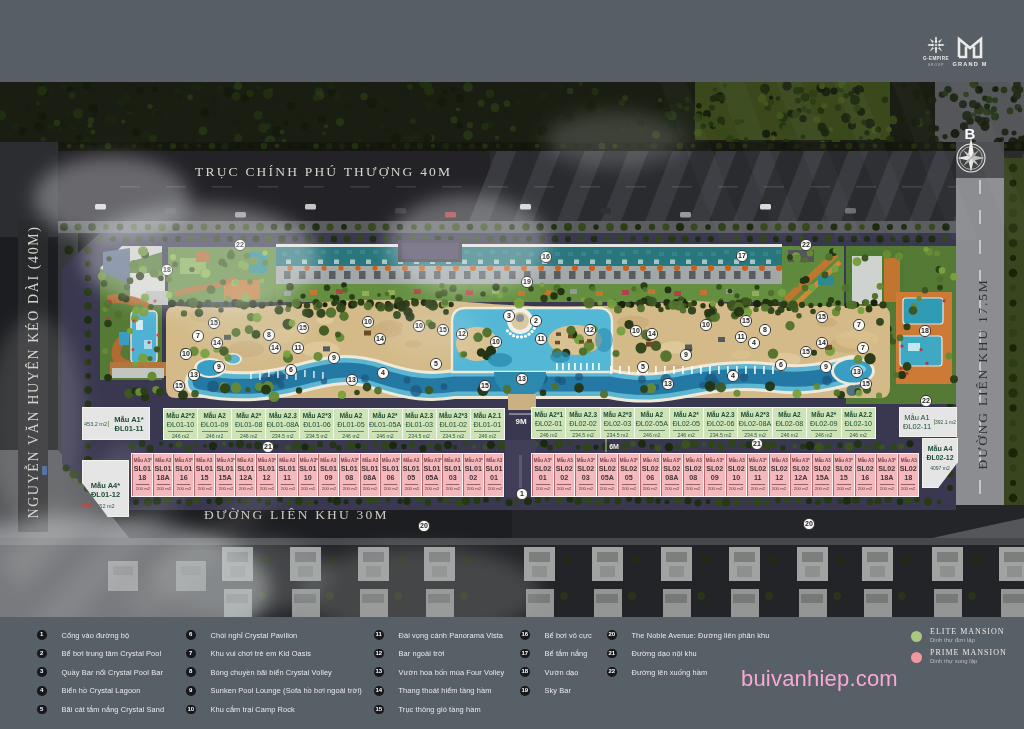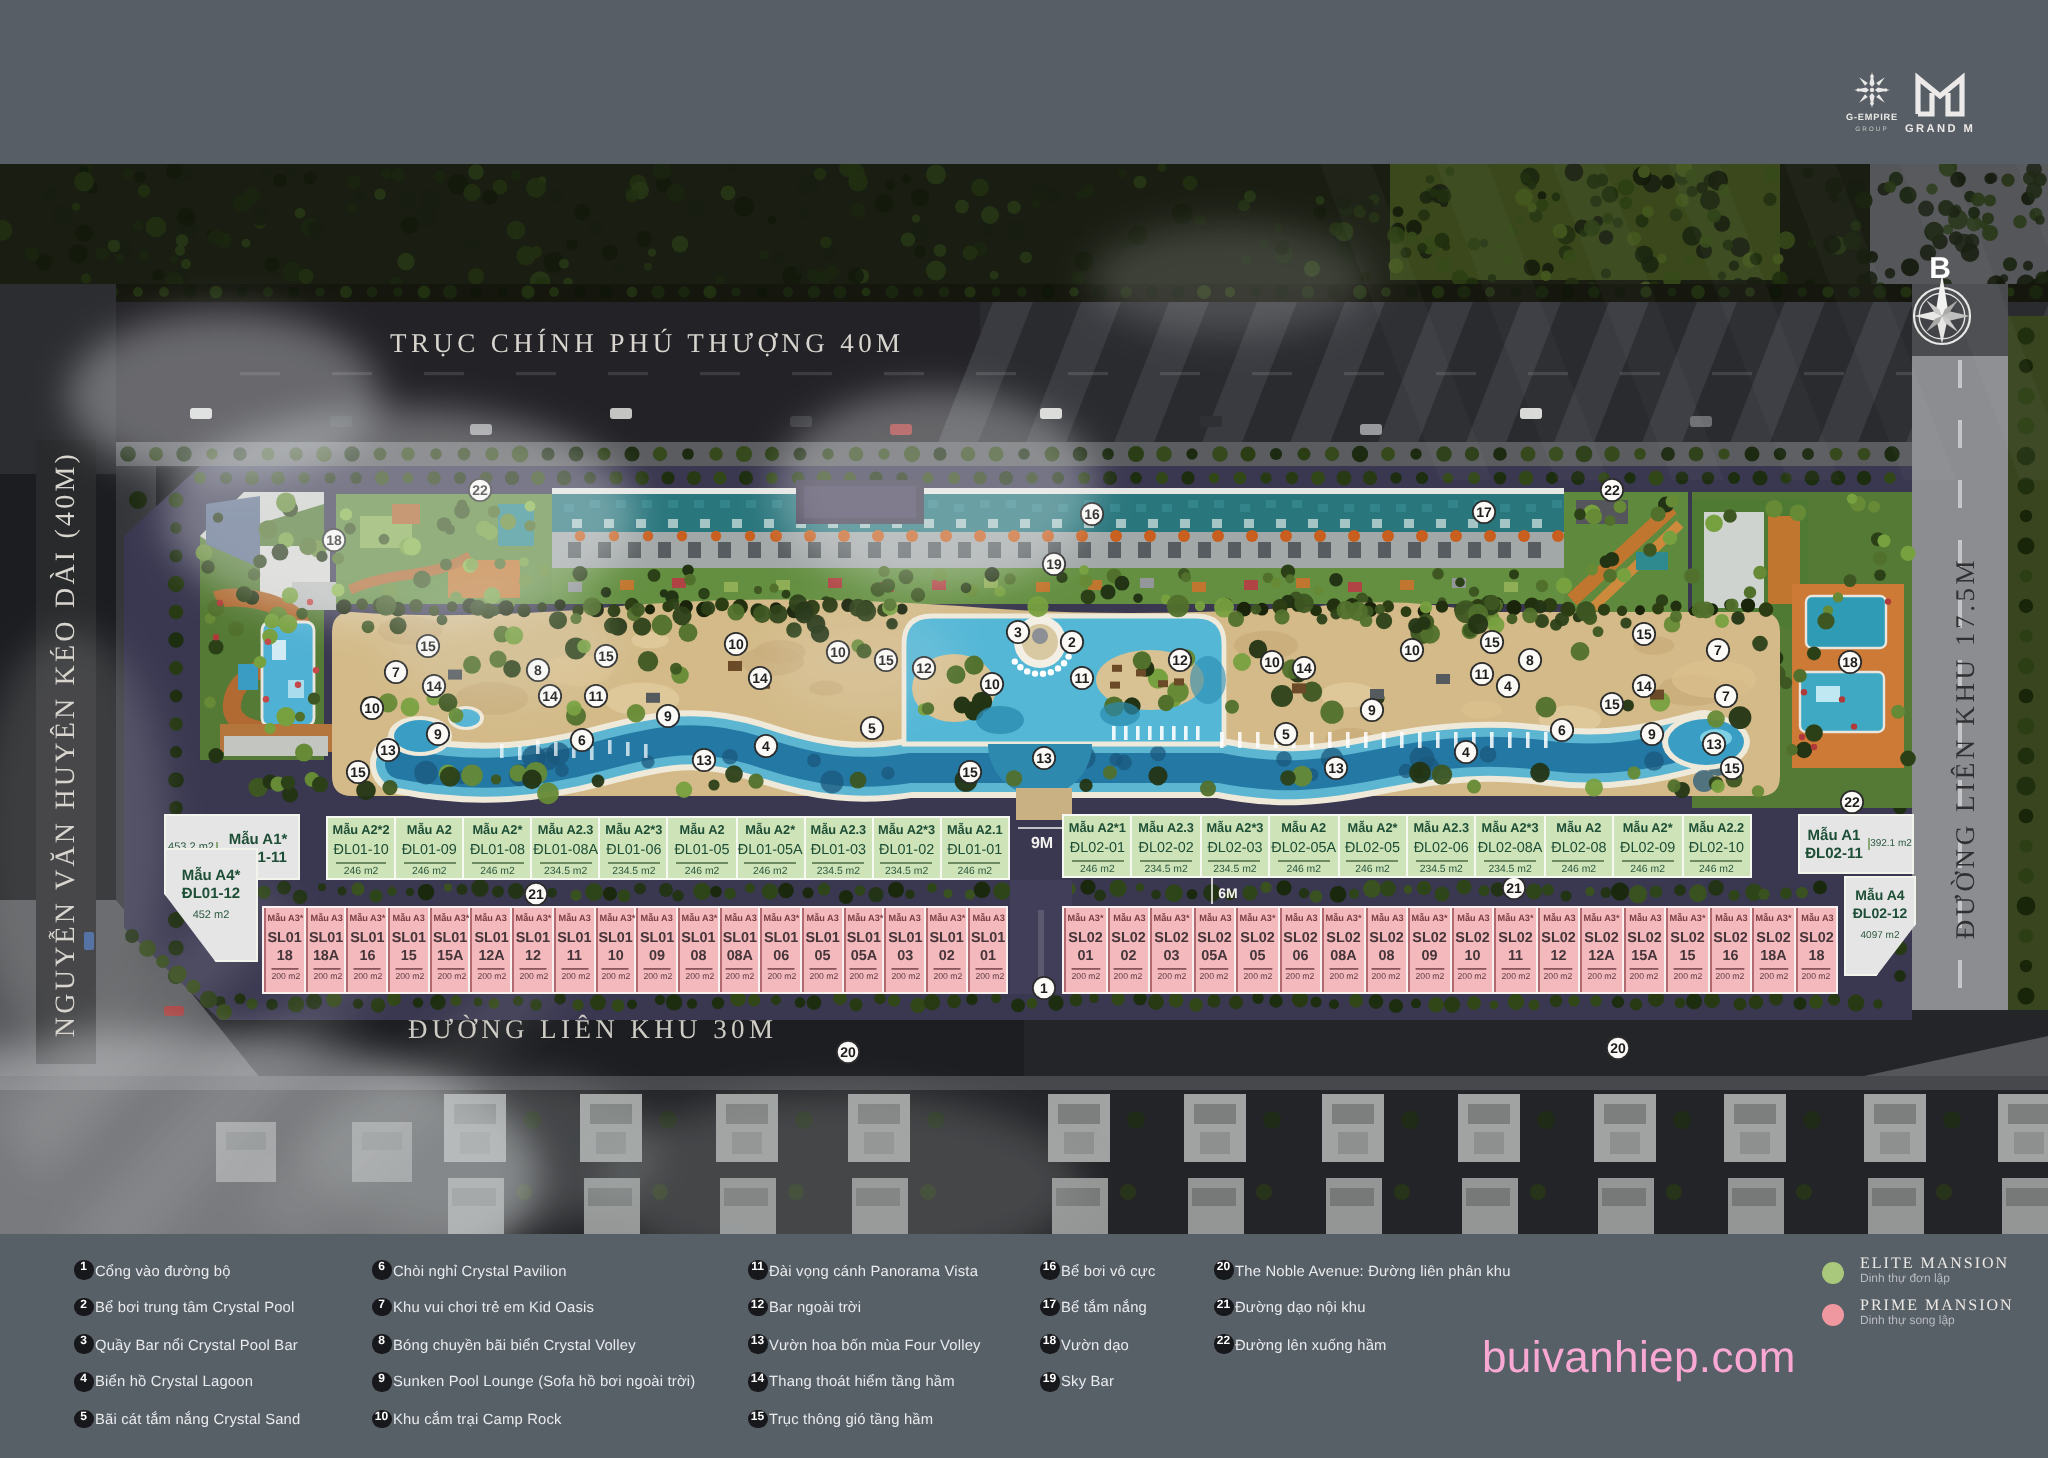--- a/index.html
+++ b/index.html
@@ -20,21 +20,21 @@
 .prow{z-index:3;display:flex}
 .pcell{background:#f3b9bd;border-right:1px solid #f8f1ef;border-left:0.5px solid #b06a70;color:#463539;text-align:center;padding-top:3px}
 .pcell .m{font-size:5px;font-weight:bold;color:#7a3d42;white-space:nowrap;transform:scale(0.92);transform-origin:center top}
 .pcell .s{font-size:7.2px;font-weight:bold;margin-top:1px}
 .pcell .n{font-size:7.2px;font-weight:bold}
 .pcell .a{font-size:4.8px;margin-top:1.5px;border-top:0.5px solid #8a565c;width:80%;margin-left:10%;padding-top:1.5px;color:#5c3a40;white-space:nowrap;transform:scale(0.9);transform-origin:center top}
 .bigg{z-index:3;background:#e5e5e5;color:#1d4e36;text-align:center;border:1px solid #f2f4ec}
 #legend{left:0;top:617px;width:1024px;height:112px;background:#575f67;z-index:5}
 .li{position:absolute;display:flex;align-items:center;height:10px}
 .lc{width:9.5px;height:9.5px;border-radius:50%;background:#17181b;color:#fff;font-size:6px;font-weight:bold;text-align:center;line-height:9.5px;flex:none}
-.lt{margin-left:1px;font-size:7.4px;color:#e9ebed;letter-spacing:0.1px;white-space:nowrap}
+.lt{margin-left:15px;font-size:7.4px;color:#e9ebed;letter-spacing:0.1px;white-space:nowrap}
 .mans{position:absolute;font-family:"Liberation Serif",serif}
 .mdot{position:absolute;width:11px;height:11px;border-radius:50%}
 .mt1{font-size:8px;letter-spacing:1px;color:#ece9e4;white-space:nowrap}
 .mt2{font-size:6px;color:#b9bcc0;font-family:"Liberation Sans",sans-serif;margin-top:1px;white-space:nowrap}
 #wm{left:741px;top:666px;font-size:22px;color:#f9a8d4;z-index:6;letter-spacing:0.2px}
 #logos{z-index:6}
 </style></head>
 <body>
 <div id="page">
 
@@ -2392,28 +2392,28 @@
       </div>
     </div>
 
 <div class="bigg abs" style="left:82px;top:407px;width:68px;height:33px">
 <div style="display:flex;align-items:center;height:100%">
 <div style="width:26px;font-size:5.5px;border-right:0.5px solid #8aa878;color:#2d5a41">453.2 m2</div>
 <div style="flex:1;font-size:7.5px;font-weight:bold;line-height:9px">Mẫu A1*<br>ĐL01-11</div>
 </div>
     </div>
 
-<div class="bigg abs" style="left:82px;top:424px;width:47px;height:57px;clip-path:polygon(0 0,100% 0,100% 100%,55% 100%,0 40%);padding-top:8px">
+<div class="bigg abs" style="left:82px;top:460px;width:47px;height:57px;clip-path:polygon(0 0,100% 0,100% 100%,55% 100%,0 40%);padding-top:20px">
 <div style="font-size:7.5px;font-weight:bold;line-height:9px">Mẫu A4*<br>ĐL01-12</div>
 <div style="font-size:5.5px;margin-top:4px;color:#2d5a41">452 m2</div>
     </div>
 
 <div class="bigg abs" style="left:899px;top:407px;width:58px;height:30px">
 <div style="display:flex;align-items:center;height:100%">
-<div style="flex:1;font-size:7.5px;font-weight:bold;line-height:9px">Mẫu A1<br>ĐL02-11</div>
+<div style="flex:1;font-size:7.5px;font-weight:normal;line-height:9px">Mẫu A1<br>ĐL02-11</div>
 <div style="width:22px;font-size:5px;border-left:0.5px solid #8aa878;color:#2d5a41">392.1 m2</div>
 </div>
     </div>
 
 <div class="bigg abs" style="left:922px;top:438px;width:36px;height:50px;clip-path:polygon(0 0,100% 0,100% 48%,45% 100%,0 100%);padding-top:6px">
 <div style="font-size:7px;font-weight:bold;line-height:8.5px">Mẫu A4<br>ĐL02-12</div>
 <div style="font-size:5px;margin-top:3px;color:#2d5a41">4097 m2</div>
     </div>
 
 <div class="abs" id="legend"></div>

